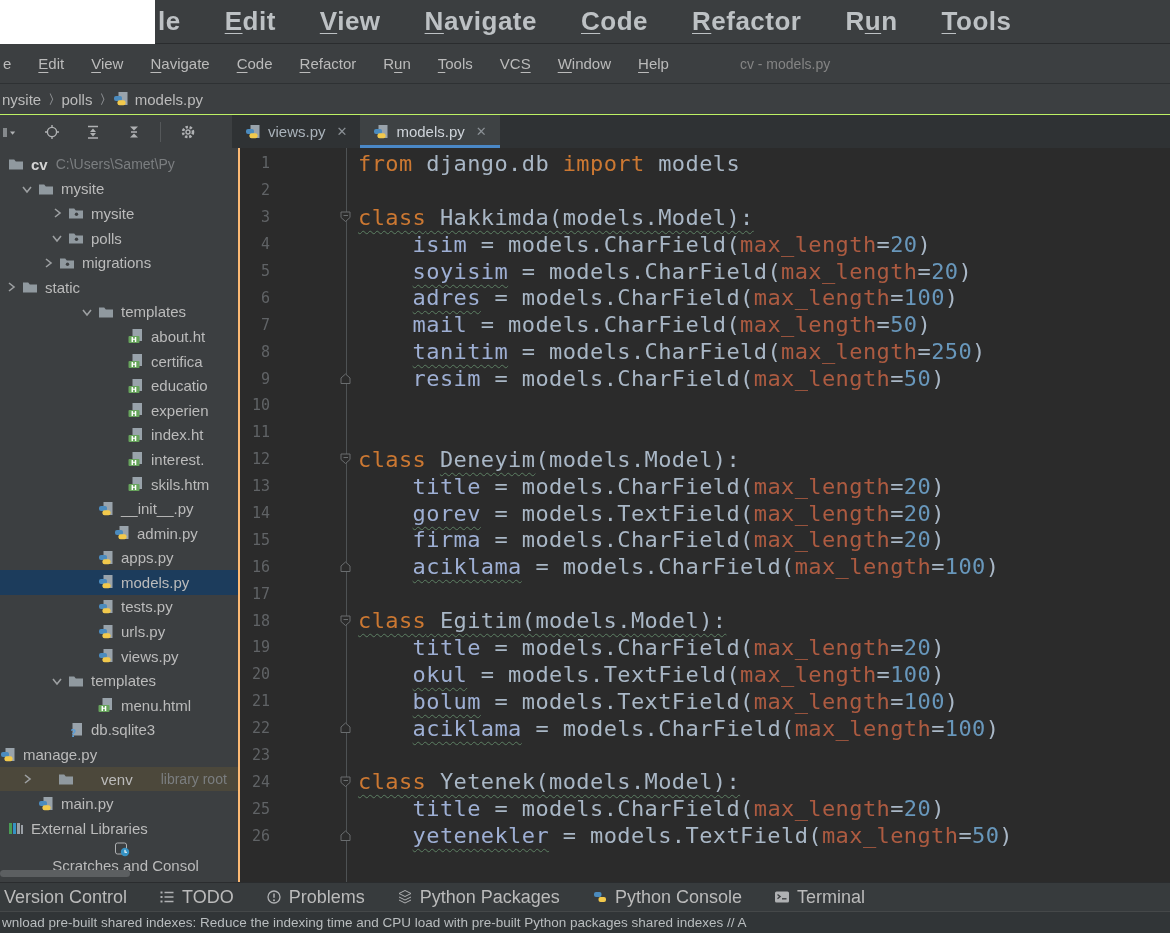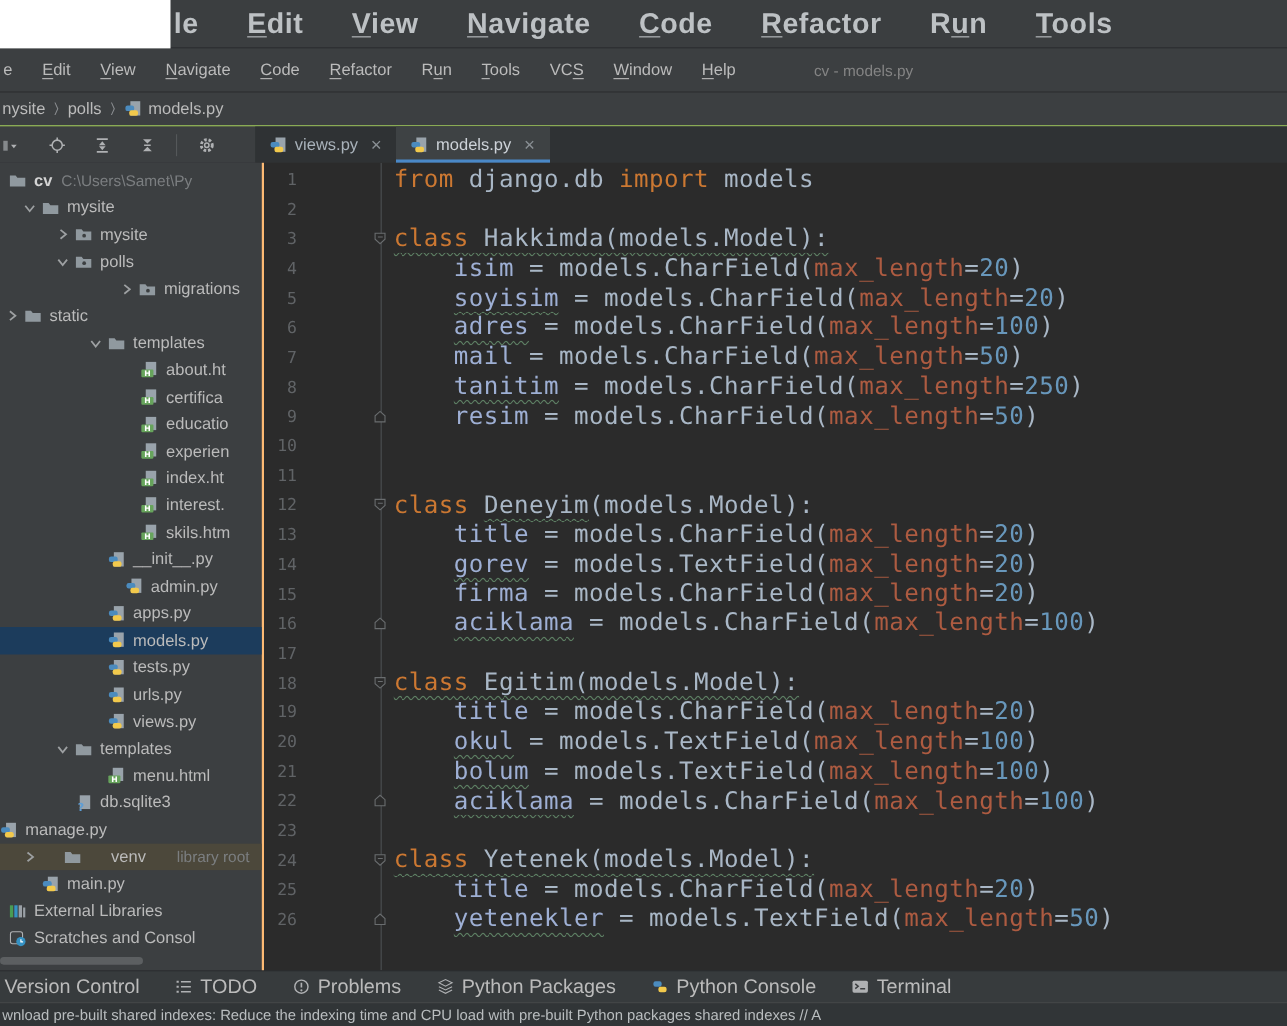--- a/index.html
+++ b/index.html
@@ -231,21 +231,21 @@
           </svg>
         </span>
         <span class="ticon">
           <svg width="16" height="16" viewBox="0 0 16 16" xmlns="http://www.w3.org/2000/svg">
             <path d="M1 3.5 h5.2 l1.6 2 H15 V13.5 H1 Z" fill="#90999F"></path>
             <circle cx="8.5" cy="9.3" r="1.7" fill="#3C3F41"></circle>
           </svg>
         </span>
         <span class="tlab">polls</span>
       </div>
-      <div class="trow" style="padding-left: 104px; text-align: right;">
+      <div class="trow" style="padding-left: 37px; text-align: right;">
         <span class="chev">
           <svg width="14" height="14" viewBox="0 0 14 14">
             <path d="M5 3 L10 7 L5 11" stroke="#9DA0A2" stroke-width="1.6" fill="none"></path>
           </svg>
         </span>
         <span class="ticon">
           <svg width="16" height="16" viewBox="0 0 16 16" xmlns="http://www.w3.org/2000/svg">
             <path d="M1 3.5 h5.2 l1.6 2 H15 V13.5 H1 Z" fill="#90999F"></path>
             <circle cx="8.5" cy="9.3" r="1.7" fill="#3C3F41"></circle>
           </svg>
@@ -488,21 +488,21 @@
         <span class="ticon">
           <svg width="16" height="16" viewBox="0 0 16 16" xmlns="http://www.w3.org/2000/svg">
             <rect x="1" y="3" width="3" height="11" fill="#499C54"></rect>
             <rect x="5" y="3" width="3" height="11" fill="#3592C4"></rect>
             <rect x="9" y="3" width="3" height="11" fill="#9AA0A6"></rect>
             <rect x="13" y="5" width="2" height="9" fill="#9AA0A6"></rect>
           </svg>
         </span>
         <span class="tlab">External Libraries</span>
       </div>
-      <div class="trow" style="padding-left: 8px;">
+      <div class="trow" style="padding-left: 8px; flex-direction: column;">
         <span class="ticon">
           <svg width="16" height="16" viewBox="0 0 16 16" xmlns="http://www.w3.org/2000/svg">
             <rect x="1.5" y="2" width="11" height="11" rx="2" stroke="#AFB1B3" fill="none"></rect>
             <circle cx="11" cy="11" r="4.2" fill="#3592C4"></circle>
             <path d="M11 8.8 v2.4 h2" stroke="#FFFFFF" stroke-width="1.1" fill="none"></path>
           </svg>
         </span>
         <span class="tlab">Scratches and Consol</span>
       </div>
       <div class="hscroll"></div>

